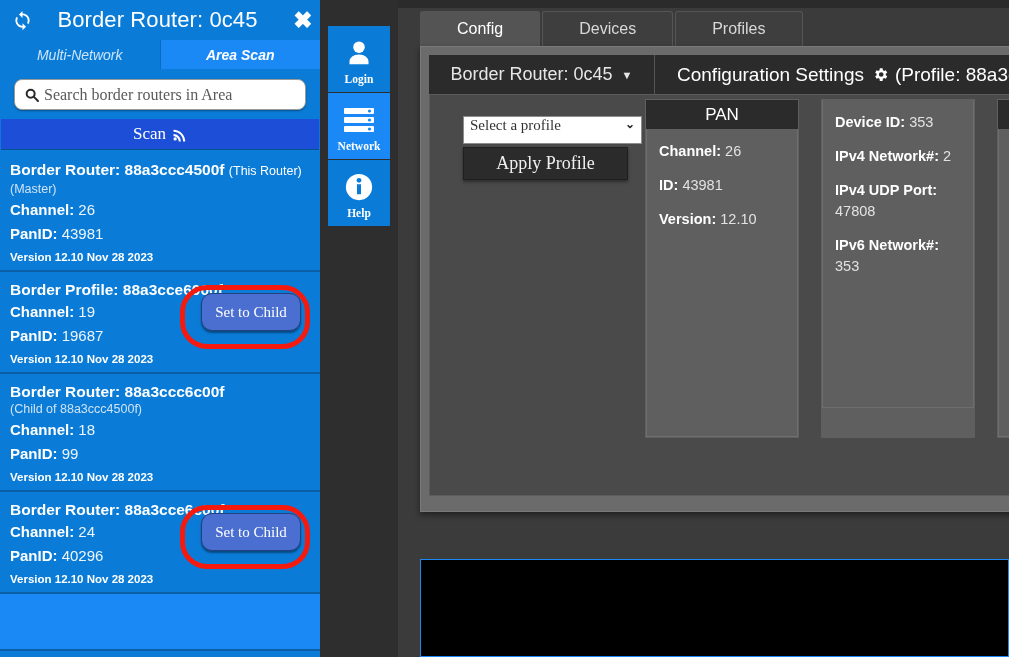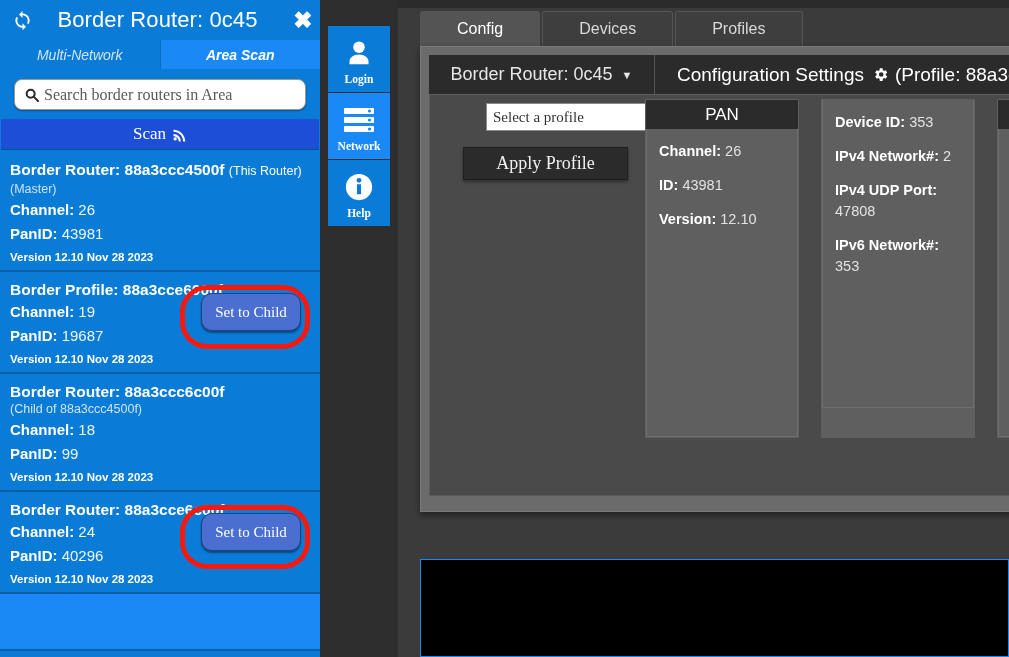--- a/index.html
+++ b/index.html
@@ -160,26 +160,25 @@
     display:flex;align-items:center;overflow:hidden;
   }
   .gearIcon{margin:0 6px 0 8px;display:inline-flex;}
 
   .panelInner{
     position:absolute;left:8px;top:47px;width:596px;height:400px;
     background:#4a4a4a;border:1px solid #5c5c5c;
   }
 
   .profileSelect{
-    position:absolute;left:33px;top:8px;width:165px;height:26px;
+    position:absolute;left:33px;top:21px;width:165px;height:26px;
     background:#ffffff;border:1px solid #8c8c8c;
-    display:flex;align-items:center;padding:0 6px;
+    display:flex;align-items:flex-start;padding:0 6px;
     font-family:"Liberation Serif", serif;font-size:15px;color:#333;
     cursor:pointer;
-    margin-left:23px;
   }
   .profileSelect .chev{margin-left:auto;font-size:12px;color:#222;font-weight:bold;}
   .applyBtn{
     position:absolute;left:33px;top:52px;width:163px;height:31px;
     background:#2b2b2b;border:1px solid #1f1f1f;
     box-shadow:0 2px 3px rgba(0,0,0,.4);
     display:flex;align-items:center;justify-content:center;
     color:#f0f0f0;font-family:"Liberation Serif", serif;font-size:18px;
     cursor:pointer;
   }

